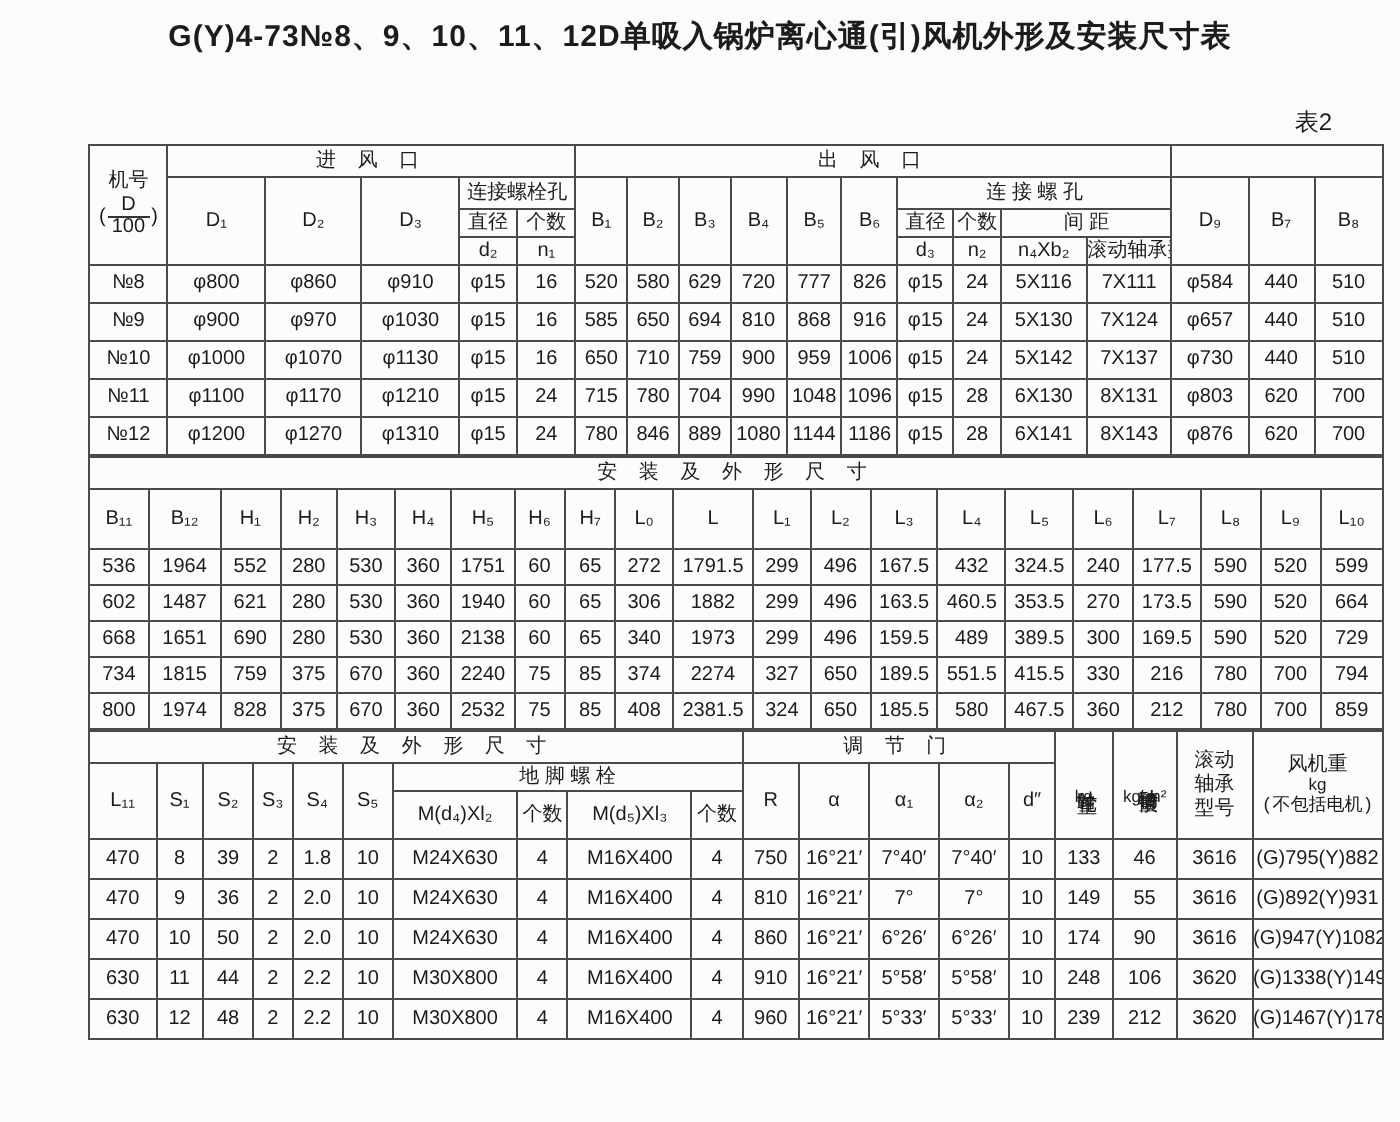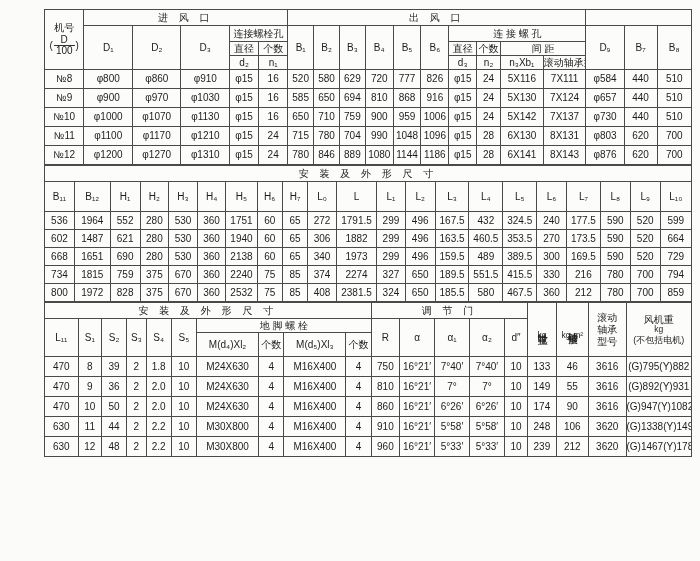--- a/index.html
+++ b/index.html
@@ -23,26 +23,28 @@
   #mid-body tr{height:18px}
   #bot-body tr{height:20px}
   .grp{letter-spacing:4px;}
   .fracline{display:flex;align-items:center;justify-content:center;font-size:10px;margin-top:1px;}
   .frac{display:inline-flex;flex-direction:column;margin:0 1px;line-height:1.05;}
   .fn{border-bottom:1px solid #333;padding:0 2px;}
   .fd{padding:0 2px;}
   .vt{writing-mode:vertical-lr;text-orientation:upright;display:inline-block;line-height:1.05;letter-spacing:1px;font-size:10px;}
   .unit{display:block;font-size:8.5px;line-height:1.1;}
   .w2{display:inline-block;width:2.4em;white-space:normal;line-height:1.2;}
-  .fwnote{font-size:9px;}
+  .fwnote{font-size:9px;font-family:Liberation Mono, monospace;}
 </style>
 </head>
 <body>
 
 <div class="page">
+  <div class="title">G(Y)4-73№8、9、10、11、12D单吸入锅炉离心通(引)风机外形及安装尺寸表</div>
+  <div class="tnum">表2</div>
 
   <div class="tables">
 
     <table>
       <colgroup>
         <col style="width:6.1%">
           <col style="width:7.5%">
           <col style="width:7.5%">
           <col style="width:7.5%">
         <col style="width:4.5%">
@@ -99,21 +101,21 @@
           <th>个数</th>
           <th>直径</th>
           <th>个数</th>
           <th colspan="2">间    距</th>
         </tr>
         <tr class="h14">
           <th>d₂</th>
           <th>n₁</th>
           <th>d₃</th>
           <th>n₂</th>
-          <th>n₃Xb₁</th>
+          <th>n₄Xb₂</th>
           <th>滚动轴承型号</th>
         </tr>
       </thead>
       <tbody id="top-body">
           <tr>
             <td>№8</td>
             <td>φ800</td>
             <td>φ860</td>
             <td>φ910</td>
             <td>φ15</td>
@@ -359,21 +361,21 @@
             <td>551.5</td>
             <td>415.5</td>
             <td>330</td>
             <td>216</td>
             <td>780</td>
             <td>700</td>
             <td>794</td>
           </tr>
           <tr>
             <td>800</td>
-            <td>1972</td>
+            <td>1974</td>
             <td>828</td>
             <td>375</td>
             <td>670</td>
             <td>360</td>
             <td>2532</td>
             <td>75</td>
             <td>85</td>
             <td>408</td>
             <td>2381.5</td>
             <td>324</td>

